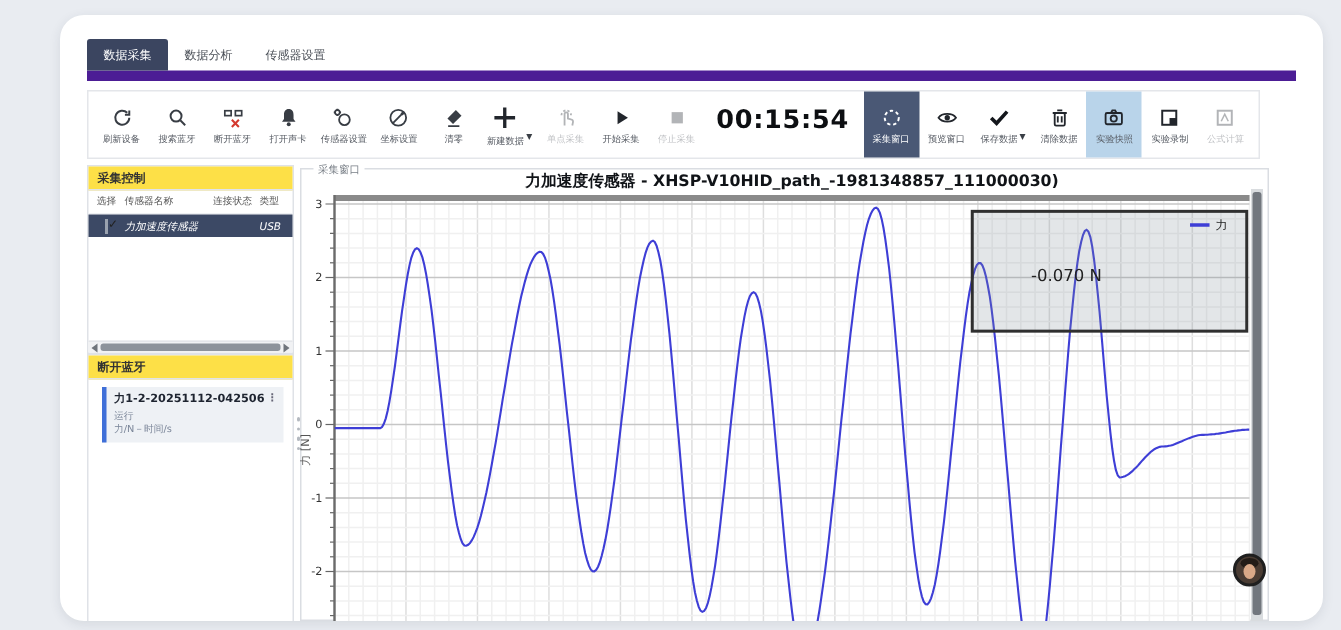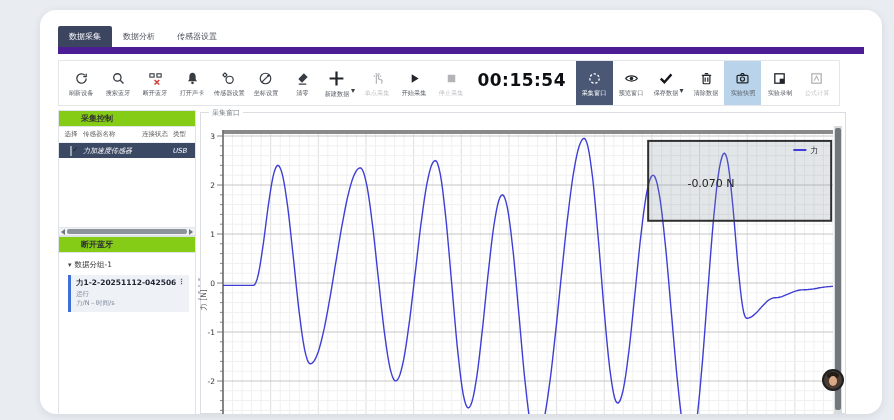--- a/index.html
+++ b/index.html
@@ -22,21 +22,21 @@
   .titem.disabled svg, .titem.disabled .lbl { opacity:.38; }
   .titem.dark { background:#4a5875; }
   .titem.dark .lbl { color:#fff; }
   .titem.lite { background:#b9d4ea; }
   .caret { font-size:8px; color:#3a3f46; align-self:center; margin:14px 0 0 -2px; width:8px; cursor:pointer; }
   .timer { font-size:17px; font-weight:bold; color:#0d0f12; display:flex; align-items:center; padding:0 10px 6px 8px; letter-spacing:.5px; }
   .tfiller { flex:1; background:#f3f4f6; margin:0; }
 
   
   .panel { position:absolute; left:18px; width:138px; border:1px solid #dfe2e7; background:#fff; }
-  .panel-hd { height:16px; background:#84cc16; border-bottom:1px solid #e0e3e8; font-size:8px; font-weight:bold; color:#333; line-height:16px; padding-left:22px; }
+  .panel-hd { height:16px; background:#fde047; border-bottom:1px solid #e0e3e8; font-size:8px; font-weight:bold; color:#333; line-height:16px; padding-left:6px; }
   .p1 { top:100px; height:126px; }
   .thead { display:flex; height:16px; align-items:center; font-size:6.5px; color:#555; border-bottom:1px solid #eef0f3; }
   .c0{width:24px;text-align:center;} .c1{width:54px;} .c2{width:36px;text-align:center;} .c3{width:22px;}
   .trow { display:flex; height:15px; align-items:center; background:#3c4965; color:#fff; font-size:7px; cursor:pointer;font-style:italic; }
   .cbx { width:9px; height:9px; background:#fff; border:1px solid #9aa2af; margin:0 auto; position:relative; cursor:pointer; }
   .cbx:after { content:"✓"; position:absolute; left:1px; top:-2px; font-size:8px; color:#222; }
   .dot { width:7px; height:7px; border-radius:50%; background:#17c428; margin:0 auto; }
   .hscroll { position:absolute; left:0; bottom:0; width:100%; height:8px; background:#f1f2f4; border-top:1px solid #e4e6ea; display:flex; align-items:center; }
   .harrow { width:8px; display:flex; justify-content:center; cursor:pointer; }
   .tri-l { width:0;height:0;border-top:3px solid transparent;border-bottom:3px solid transparent;border-right:4px solid #70757c; }
@@ -230,21 +230,20 @@
         </span>
       <span class="hthumb"></span>
       <span class="harrow">
           <i class="tri-r"></i>
         </span>
     </div>
   </div>
 
   <div class="panel p2">
     <div class="panel-hd">断开蓝牙</div>
-    <div class="grp-row"><span class="tri">▾</span><span>数据分组-1</span></div>
     <div class="ditem">
       <div class="t">
           <span>力1-2-20251112-042506</span>
           <span class="kebab">⋮</span>
         </div>
       <div class="r2">
         <span>运行</span>
         <span>力/N－时间/s</span>
       </div>
     </div>
@@ -253,20 +252,21 @@
   <div class="splitter">
       <i></i>
       <i></i>
       <i></i>
       <i></i>
     </div>
 
   <div class="groupbox">
     <span class="glabel">采集窗口</span>
   </div>
+  <div class="chart-title">力加速度传感器 - XHSP-V10HID_path_-1981348857_111000030)</div>
   <svg class="chart-svg" id="chart" width="645" height="289" viewBox="0 0 645 289">
       <rect x="23" y="5" width="610" height="284" fill="#ffffff"></rect>
       <line x1="23" y1="5" x2="23" y2="289" stroke="#dedede" stroke-width="1"></line>
       <line x1="32.53125" y1="5" x2="32.53125" y2="289" stroke="#f0f0f0" stroke-width="1"></line>
       <line x1="42.0625" y1="5" x2="42.0625" y2="289" stroke="#f0f0f0" stroke-width="1"></line>
       <line x1="51.59375" y1="5" x2="51.59375" y2="289" stroke="#f0f0f0" stroke-width="1"></line>
       <line x1="61.125" y1="5" x2="61.125" y2="289" stroke="#f0f0f0" stroke-width="1"></line>
       <line x1="70.65625" y1="5" x2="70.65625" y2="289" stroke="#dedede" stroke-width="1"></line>
       <line x1="80.1875" y1="5" x2="80.1875" y2="289" stroke="#f0f0f0" stroke-width="1"></line>
       <line x1="89.71875" y1="5" x2="89.71875" y2="289" stroke="#f0f0f0" stroke-width="1"></line>

